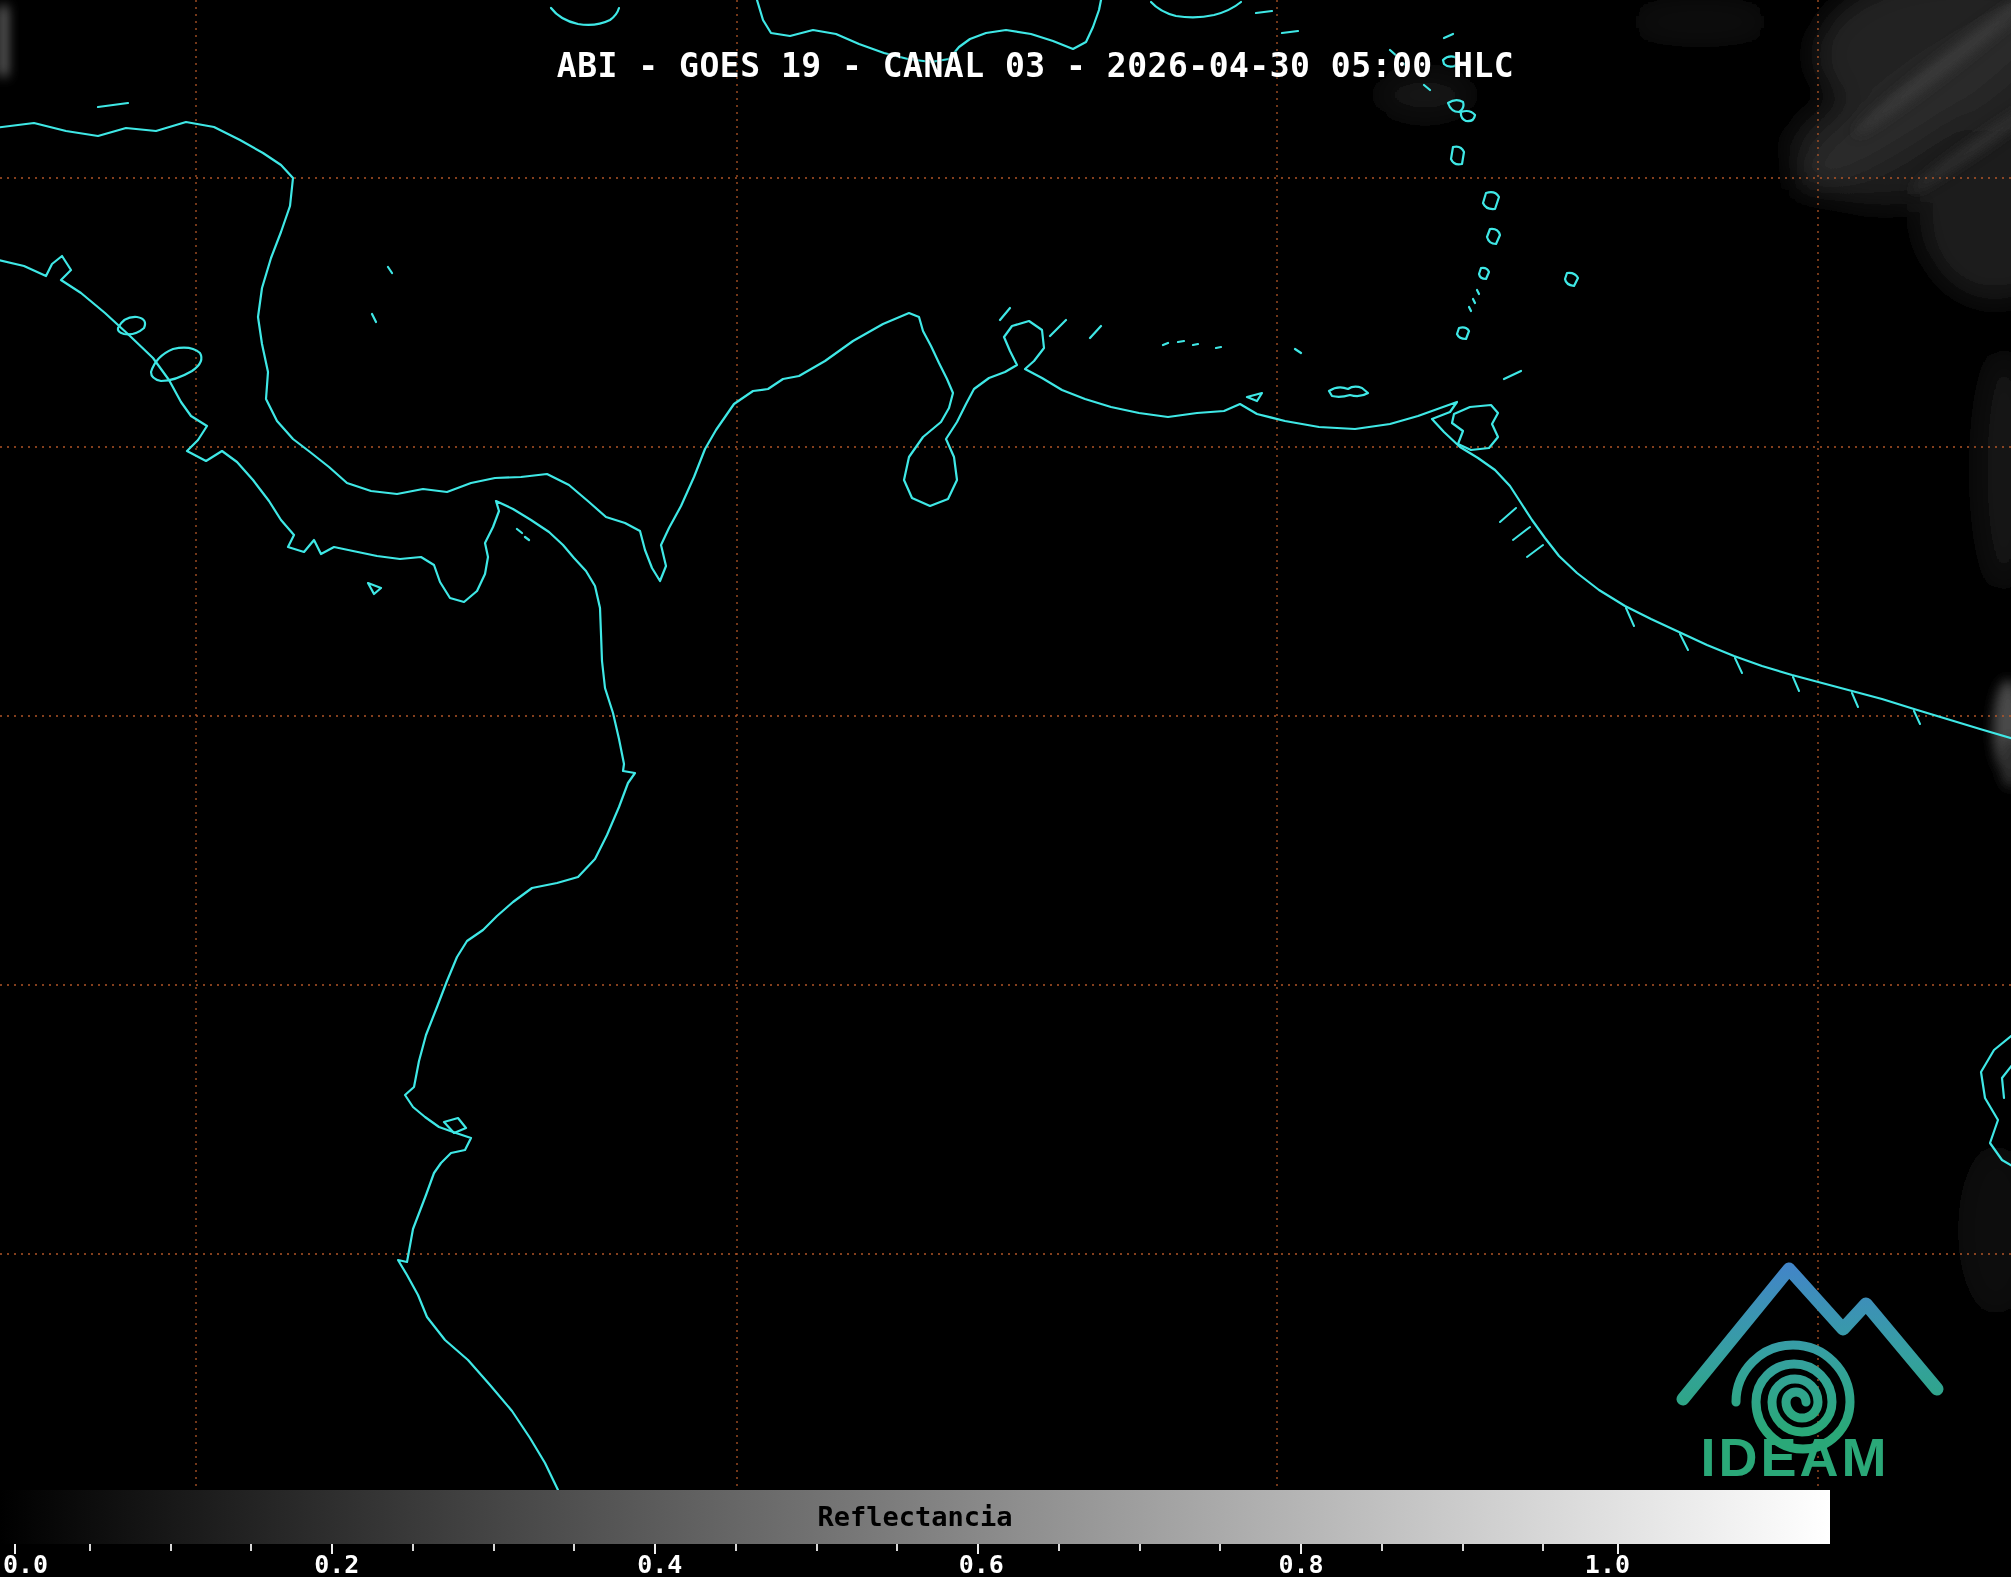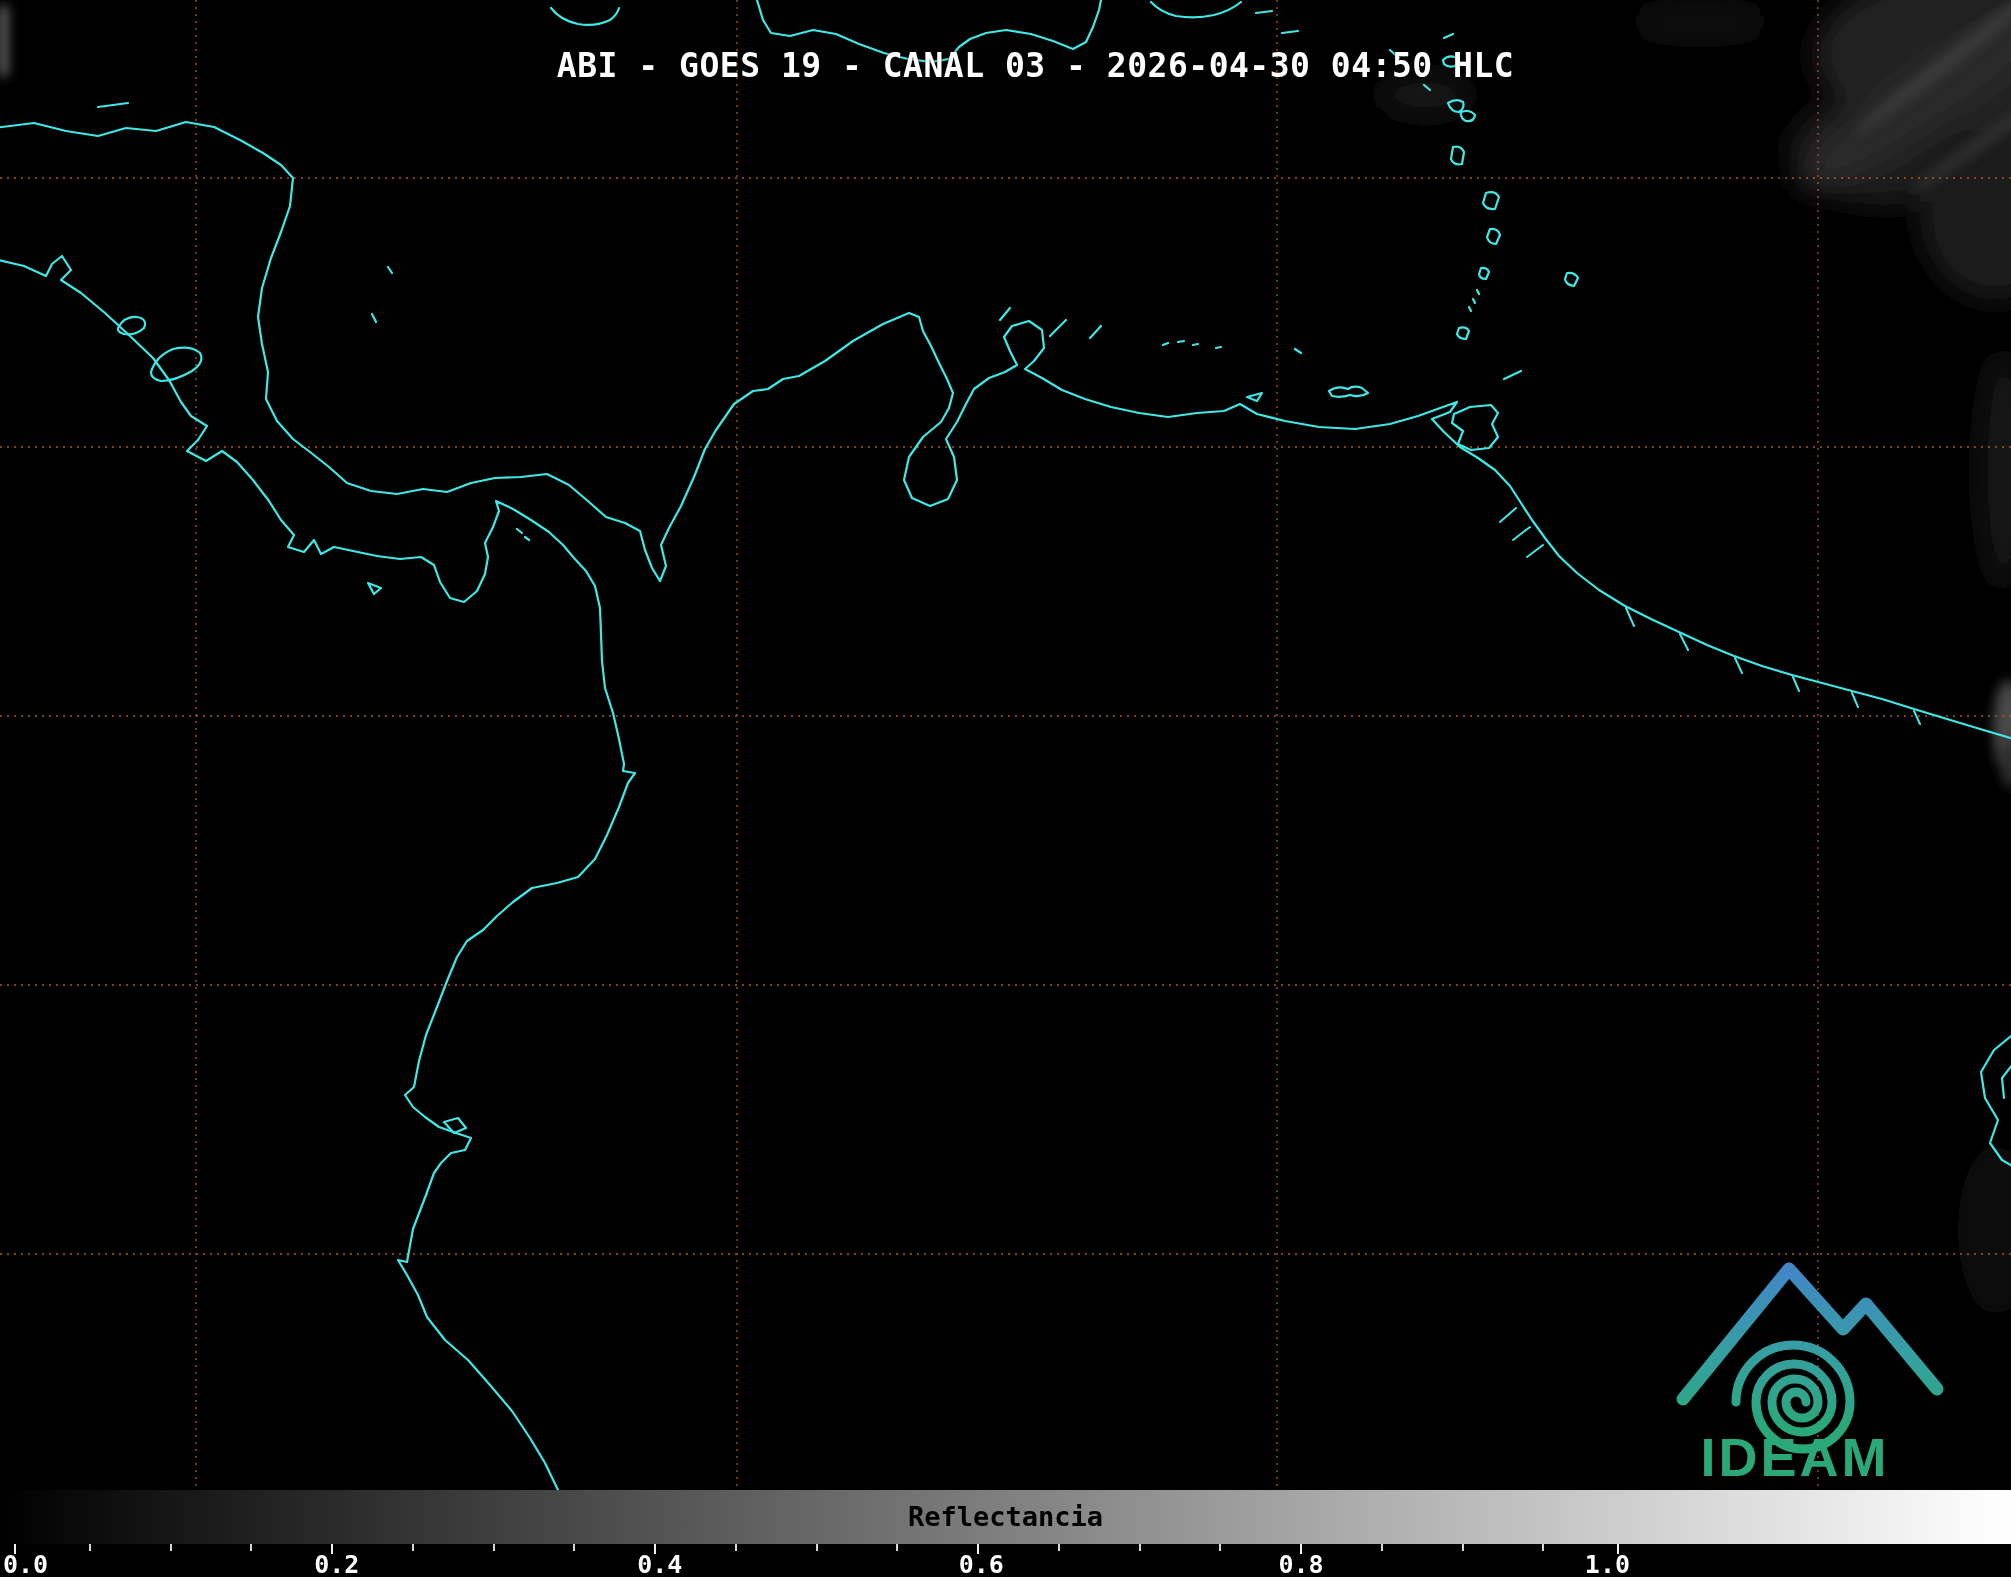--- a/index.html
+++ b/index.html
@@ -10,21 +10,21 @@
   .map{position:absolute;top:0;left:0;width:2011px;height:1490px;background:#000;overflow:hidden;}
   .map svg{display:block;}
 
   .map-title{
     position:absolute;top:46px;left:50%;transform:translateX(-50%);margin-left:30px;
     color:#ffffff;font-size:33px;font-weight:bold;letter-spacing:.5px;white-space:nowrap;
     font-family:"DejaVu Sans Mono", monospace;text-shadow:0 0 2px #000;
   }
 
   .colorbar{
-    position:absolute;top:1490px;left:0;width:2011px;height:54px;
+    position:absolute;top:1490px;left:0;width:1830px;height:54px;
     background:linear-gradient(to right,#000000,#ffffff);
   }
   .colorbar-label{
     position:absolute;left:0;right:0;top:50%;transform:translateY(-52%);
     text-align:center;color:#000;font-size:27px;font-weight:bold;
     font-family:"DejaVu Sans Mono", monospace;
   }
 
   .axis{position:absolute;top:1544px;left:0;width:1633px;height:33px;background:#000;}
   .axis-inner{position:absolute;left:9px;right:9px;top:0;height:100%;}
@@ -108,21 +108,21 @@
         <path d="M 2016 1032 L 1994 1050 L 1981 1072 L 1985 1098 L 1998 1120 L 1990 1143 L 2002 1160 L 2016 1168 M 2016 1060 L 2002 1078 L 2004 1098"></path>
       </g>
 
       <g>
         <path d="M 1683 1399 L 1789 1269 L 1843 1329 L 1866 1304 L 1937 1389" fill="none" stroke="url(#logoGrad)" stroke-width="13" stroke-linecap="round" stroke-linejoin="round"></path>
         <path d="M 1736 1402 A 57 57 0 0 1 1850 1402 A 47 47 0 0 1 1756 1402 A 38 38 0 0 1 1832 1402 A 30 30 0 0 1 1772 1402 A 23 23 0 0 1 1818 1402 A 16 16 0 0 1 1786 1402 A 10 10 0 0 1 1806 1402" fill="none" stroke="url(#logoGrad)" stroke-width="9" stroke-linecap="round"></path>
         <text x="1795" y="1476" text-anchor="middle" font-family="Liberation Sans, sans-serif" font-size="54" font-weight="bold" letter-spacing="3" fill="#2aa878">IDEAM</text>
       </g>
     </svg>
 
-    <div class="map-title">ABI - GOES 19 - CANAL 03 - 2026-04-30 04:50 HLC</div>
+    <div class="map-title">ABI - GOES 19 - CANAL 03 - 2026-04-30 05:00 HLC</div>
   </div>
 
   <div class="colorbar">
     <div class="colorbar-label">Reflectancia</div>
   </div>
 
   <div class="axis">
     <div class="axis-inner">
       <i class="tick major" style="left:0.4%"></i>
       <i class="tick" style="left:5%"></i>

